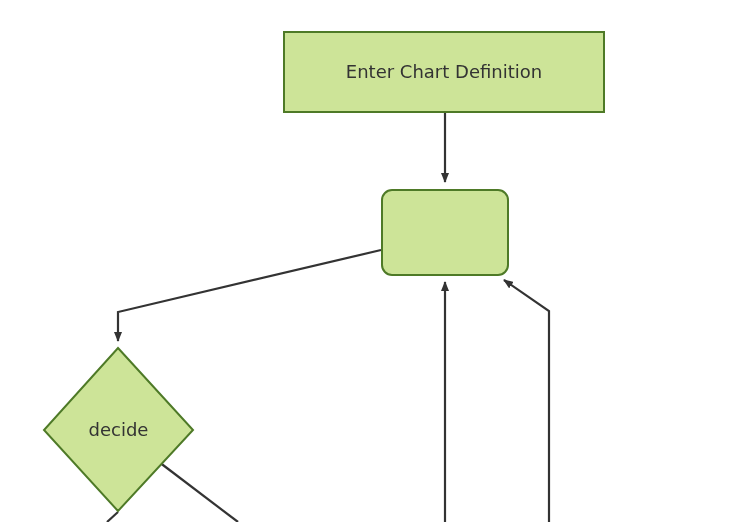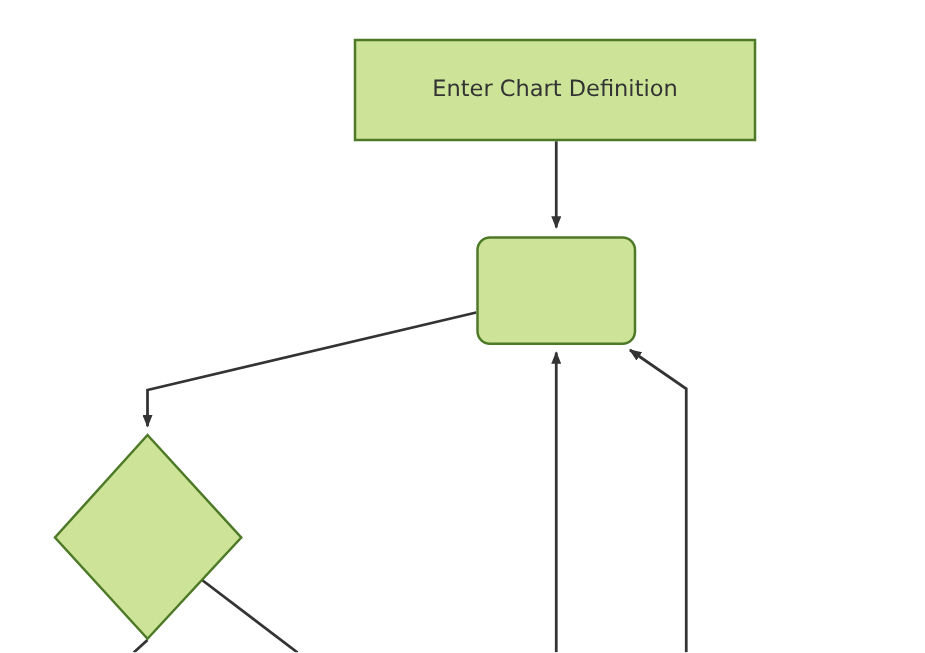--- a/index.html
+++ b/index.html
@@ -87,14 +87,15 @@
 
       <rect x="382" y="190" width="126" height="85" rx="10" ry="10" fill="#cde498" stroke="#4e7a27" stroke-width="2"></rect>
 
       <polygon points="118,348 193,430 118,511 44,430" fill="#cde498" stroke="#4e7a27" stroke-width="2"></polygon>
     </g>
   </svg>
 
   <div class="node-label" id="label-enter-chart-definition">Enter Chart Definition</div>
 
 
+  <div class="node-label" id="label-decide">decide</div>
 
 </div>
 
 </body></html>

